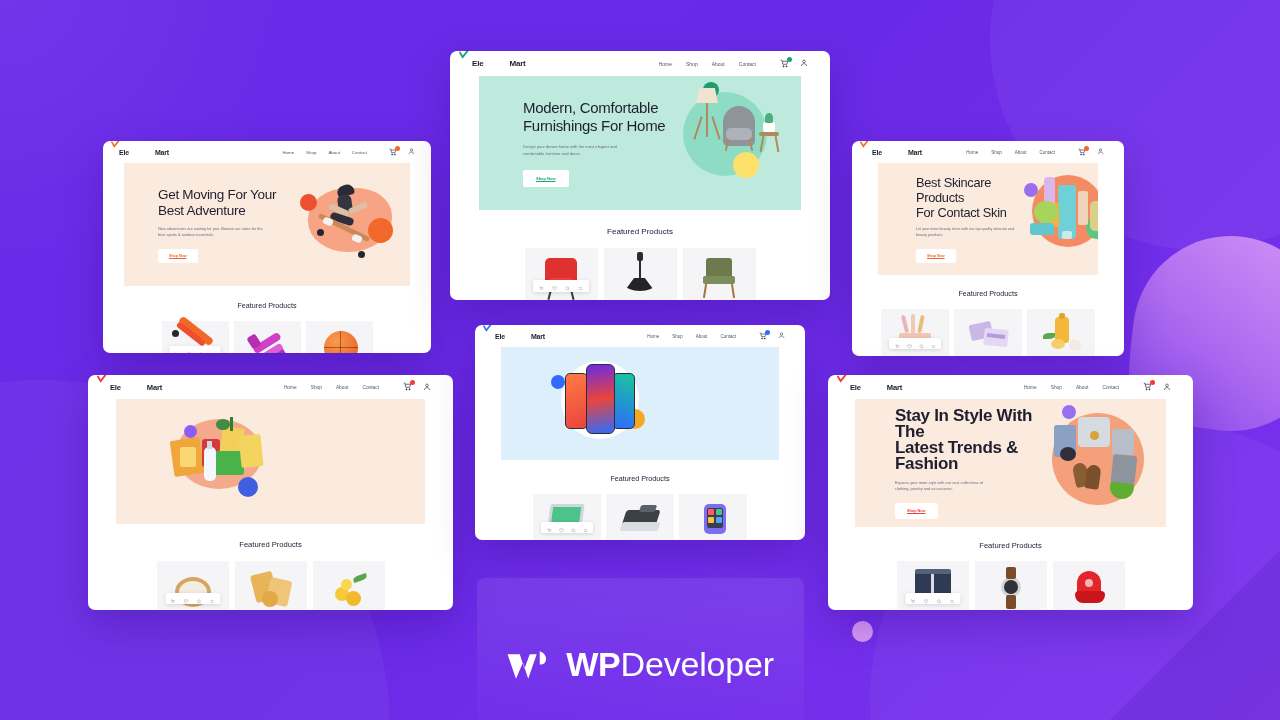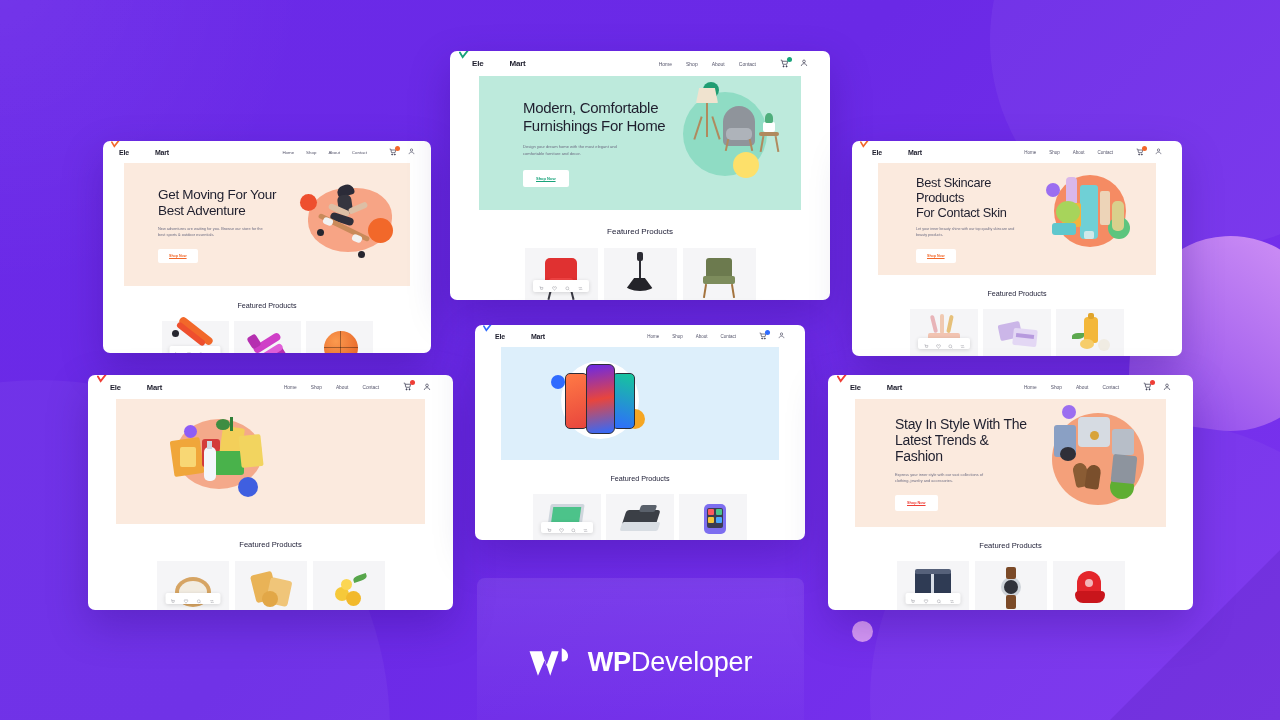--- a/index.html
+++ b/index.html
@@ -118,21 +118,21 @@
     position: absolute;
     left: 477px; top: 578px; width: 327px; height: 142px;
     background: linear-gradient(180deg, rgba(255,255,255,.085), rgba(255,255,255,.02));
     border-radius: 8px 8px 0 0;
   }
   .wp-logo {
     position: absolute; left: 0; right: 0; top: 645px;
     display: flex; align-items: center; justify-content: center; gap: 14px;
   }
   .wp-mark { width: 46px; height: 34px; }
-  .wp-word { font-size: 27px; color: #fff; letter-spacing: -.2px; }
+  .wp-word { font-size: 34px; color: #fff; letter-spacing: -.2px; }
   .wp-word b { font-weight: bold; }
   .wp-word i { font-style: normal; font-weight: normal; }
 </style>
 </head>
 <body>
 
 <div class="bg">
   <div class="blob blob-topleft"></div>
   <div class="blob blob-bottomleft"></div>
   <div class="blob blob-topright"></div>
@@ -499,21 +499,21 @@
       <div class="shape" style="left:25px;top:10px;width:22px;height:30px;background:#7d6ef0;border-radius:5px;"></div>
       <div class="shape" style="left:28px;top:14px;width:16px;height:20px;background:#3c3c52;border-radius:2px;"></div>
       <div class="shape" style="left:29px;top:15px;width:6px;height:6px;background:#ff5a5f;border-radius:1px;"></div>
       <div class="shape" style="left:37px;top:15px;width:6px;height:6px;background:#4cc38a;border-radius:1px;"></div>
       <div class="shape" style="left:29px;top:23px;width:6px;height:6px;background:#f5c63a;border-radius:1px;"></div>
       <div class="shape" style="left:37px;top:23px;width:6px;height:6px;background:#49a7ff;border-radius:1px;"></div>
     </div>
   </div>
 </div>
 
-<div class="card" id="card-skincare" style="left:852px;top:141px;width:330px;height:215px;">
+<div class="card" id="card-skincare" style="left:852px;top:141px;width:272px;height:215px;">
   <div class="site-head" style="height:22px;padding:0 20px;">
     <div class="logo" style="font-size:7px;">
       <span class="lw">Ele</span>
         <span class="lm" style="color:#1d1d2c;">Mart</span>
       <svg class="check" viewBox="0 0 24 24" style="left:8px;top:-3px;width:10px;height:10px;">
         <path d="M2 10 L8 20 L22 2" stroke="#f2682a" stroke-width="4" fill="none" stroke-linecap="round"></path>
       </svg>
     </div>
     <div class="nav" style="font-size:4.5px;gap:13px;">
       <a href="#">Home</a>
@@ -628,21 +628,21 @@
             <circle cx="12" cy="7" r="4"></circle>
               <path d="M4 21c0-4.4 3.6-7 8-7s8 2.6 8 7"></path>
           </svg>
         </span>
       </div>
     </div>
   </div>
 
   <div class="hero" style="margin:0 27px;height:128px;background:#fbeade;padding-left:40px;">
     <div class="hero-text" style="width:132px;">
-      <h1 style="font-size:14px;line-height:16px;">
+      <h1 style="font-size:17px;line-height:16px;font-weight:bold;">
         <span>Stay In Style With The</span><br><span>Latest Trends &amp; Fashion</span>
       </h1>
       <p style="font-size:3.9px;line-height:6px;margin-top:8px;width:100px;">Express your inner style with our vast collections of clothing, jewelry and accessories.</p>
       <a class="btn" style="font-size:3.8px;padding:6px 12px;margin-top:11px;color:#ef3e36;" href="#">Shop Now</a>
     </div>
     <div class="hero-art" style="width:128px;height:128px;">
       <div class="shape circle" style="left:14px;top:14px;width:92px;height:92px;background:#f4a07a;"></div>
       <div class="shape circle" style="left:24px;top:6px;width:14px;height:14px;background:#9b6ef0;"></div>
       <div class="shape circle" style="left:72px;top:76px;width:24px;height:24px;background:#5fae32;"></div>
       <div class="shape" style="left:40px;top:18px;width:32px;height:30px;background:#d6dbe2;border-radius:4px;"></div>

